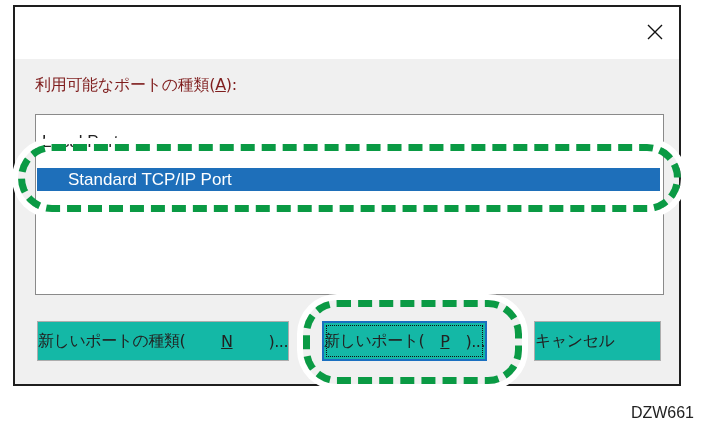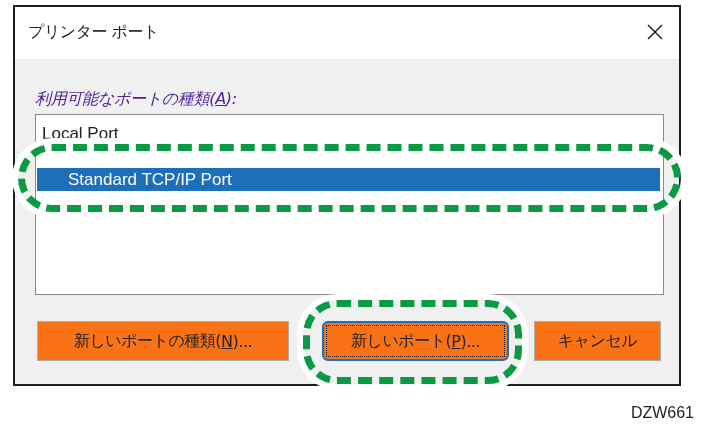--- a/index.html
+++ b/index.html
@@ -19,40 +19,39 @@
   }
   .title {
     position: absolute; left: 13px; top: 15px; font-size: 16px; color: #222;
     letter-spacing: -0.5px;
   }
   .close-btn {
     position: absolute; right: 6px; top: 8px; width: 36px; height: 34px;
     display: flex; align-items: center; justify-content: center; cursor: pointer;
   }
   .list-label {
-    position: absolute; left: 20px; top: 82px; font-size: 16px; color: #4c1d95;
+    position: absolute; left: 20px; top: 68px; font-size: 16px; color: #7f1d1d;
     letter-spacing: -0.3px;
-    font-style: italic;
   }
   .list-label u { text-decoration: underline; }
   .listbox {
     position: absolute; left: 20px; top: 107px; width: 629px; height: 181px;
     background: #ffffff; border: 1px solid #8a8a8a; box-sizing: border-box;
   }
   .list-item {
     position: absolute; left: 1px; right: 3px; height: 23px; line-height: 23px;
     padding-left: 5px; font-family: "Liberation Sans", sans-serif; font-size: 17px;
     color: #222; cursor: pointer; white-space: nowrap;
   }
   .list-item.partial { color: #666; font-size: 11px; line-height: 10px; height: 10px; overflow: hidden; }
   .list-item.selected { background: #1e6fba; color: #ffffff; padding-left: 31px; }
   .btn {
     position: absolute; top: 314px; height: 40px; box-sizing: border-box;
-    background: #f97316; border: 1px solid #adadad;
-    display: flex; align-items: center; justify-content: center;
+    background: #14b8a6; border: 1px solid #adadad;
+    display: flex; align-items: center; justify-content: space-between;
     font-size: 16px; color: #222; cursor: pointer; letter-spacing: -0.5px;
   }
   .btn.default { border: 2px solid #1a6fc0; }
   .btn.default .focus-ring {
     position: absolute; left: 2px; top: 2px; right: 2px; bottom: 2px;
     border: 1px dotted #111;
   }
   .btn u { text-decoration: underline; }
   .highlight {
     position: absolute; box-sizing: border-box;
@@ -63,43 +62,42 @@
   .figure-id {
     position: absolute; right: 8px; top: 404px; font-family: "Liberation Sans", sans-serif;
     font-size: 16px; color: #222; text-align: right;
   }
 </style>
 </head>
 <body>
 
 <div class="dialog">
   <div class="titlebar">
-    <span class="title">プリンター ポート</span>
     <div class="close-btn">
       <svg width="16" height="16" viewBox="0 0 16 16">
         <path d="M1 1 L15 15 M15 1 L1 15" stroke="#111" stroke-width="1.4" fill="none"></path>
       </svg>
     </div>
   </div>
 
   <div class="list-label"><span>利用可能なポートの種類(</span><u>A</u><span>):</span></div>
 
   <div class="listbox">
-    <div class="list-item" style="top:7px;">Local Port</div>
+    <div class="list-item" style="top:15px;">Local Port</div>
     <div class="list-item partial" style="top:38px;"></div>
     <div class="list-item selected" style="top:53px;">Standard TCP/IP Port</div>
   </div>
 
   <div class="btn" style="left:22px; width:252px;">
       <span>新しいポートの種類(</span>
       <u>N</u>
       <span>)...</span>
     </div>
 
-  <div class="btn default" style="left:307px; width:187px;border-radius:6px;">
+  <div class="btn default" style="left:307px; width:165px;">
       <span class="focus-ring"></span>
       <span>新しいポート(</span>
       <u>P</u>
       <span>)...</span>
     </div>
 
   <div class="btn" style="left:519px; width:127px;">キャンセル</div>
 </div>
 
 <div class="highlight" style="left:18px; top:144px; width:663px; height:68px; border-radius:34px;"></div>

